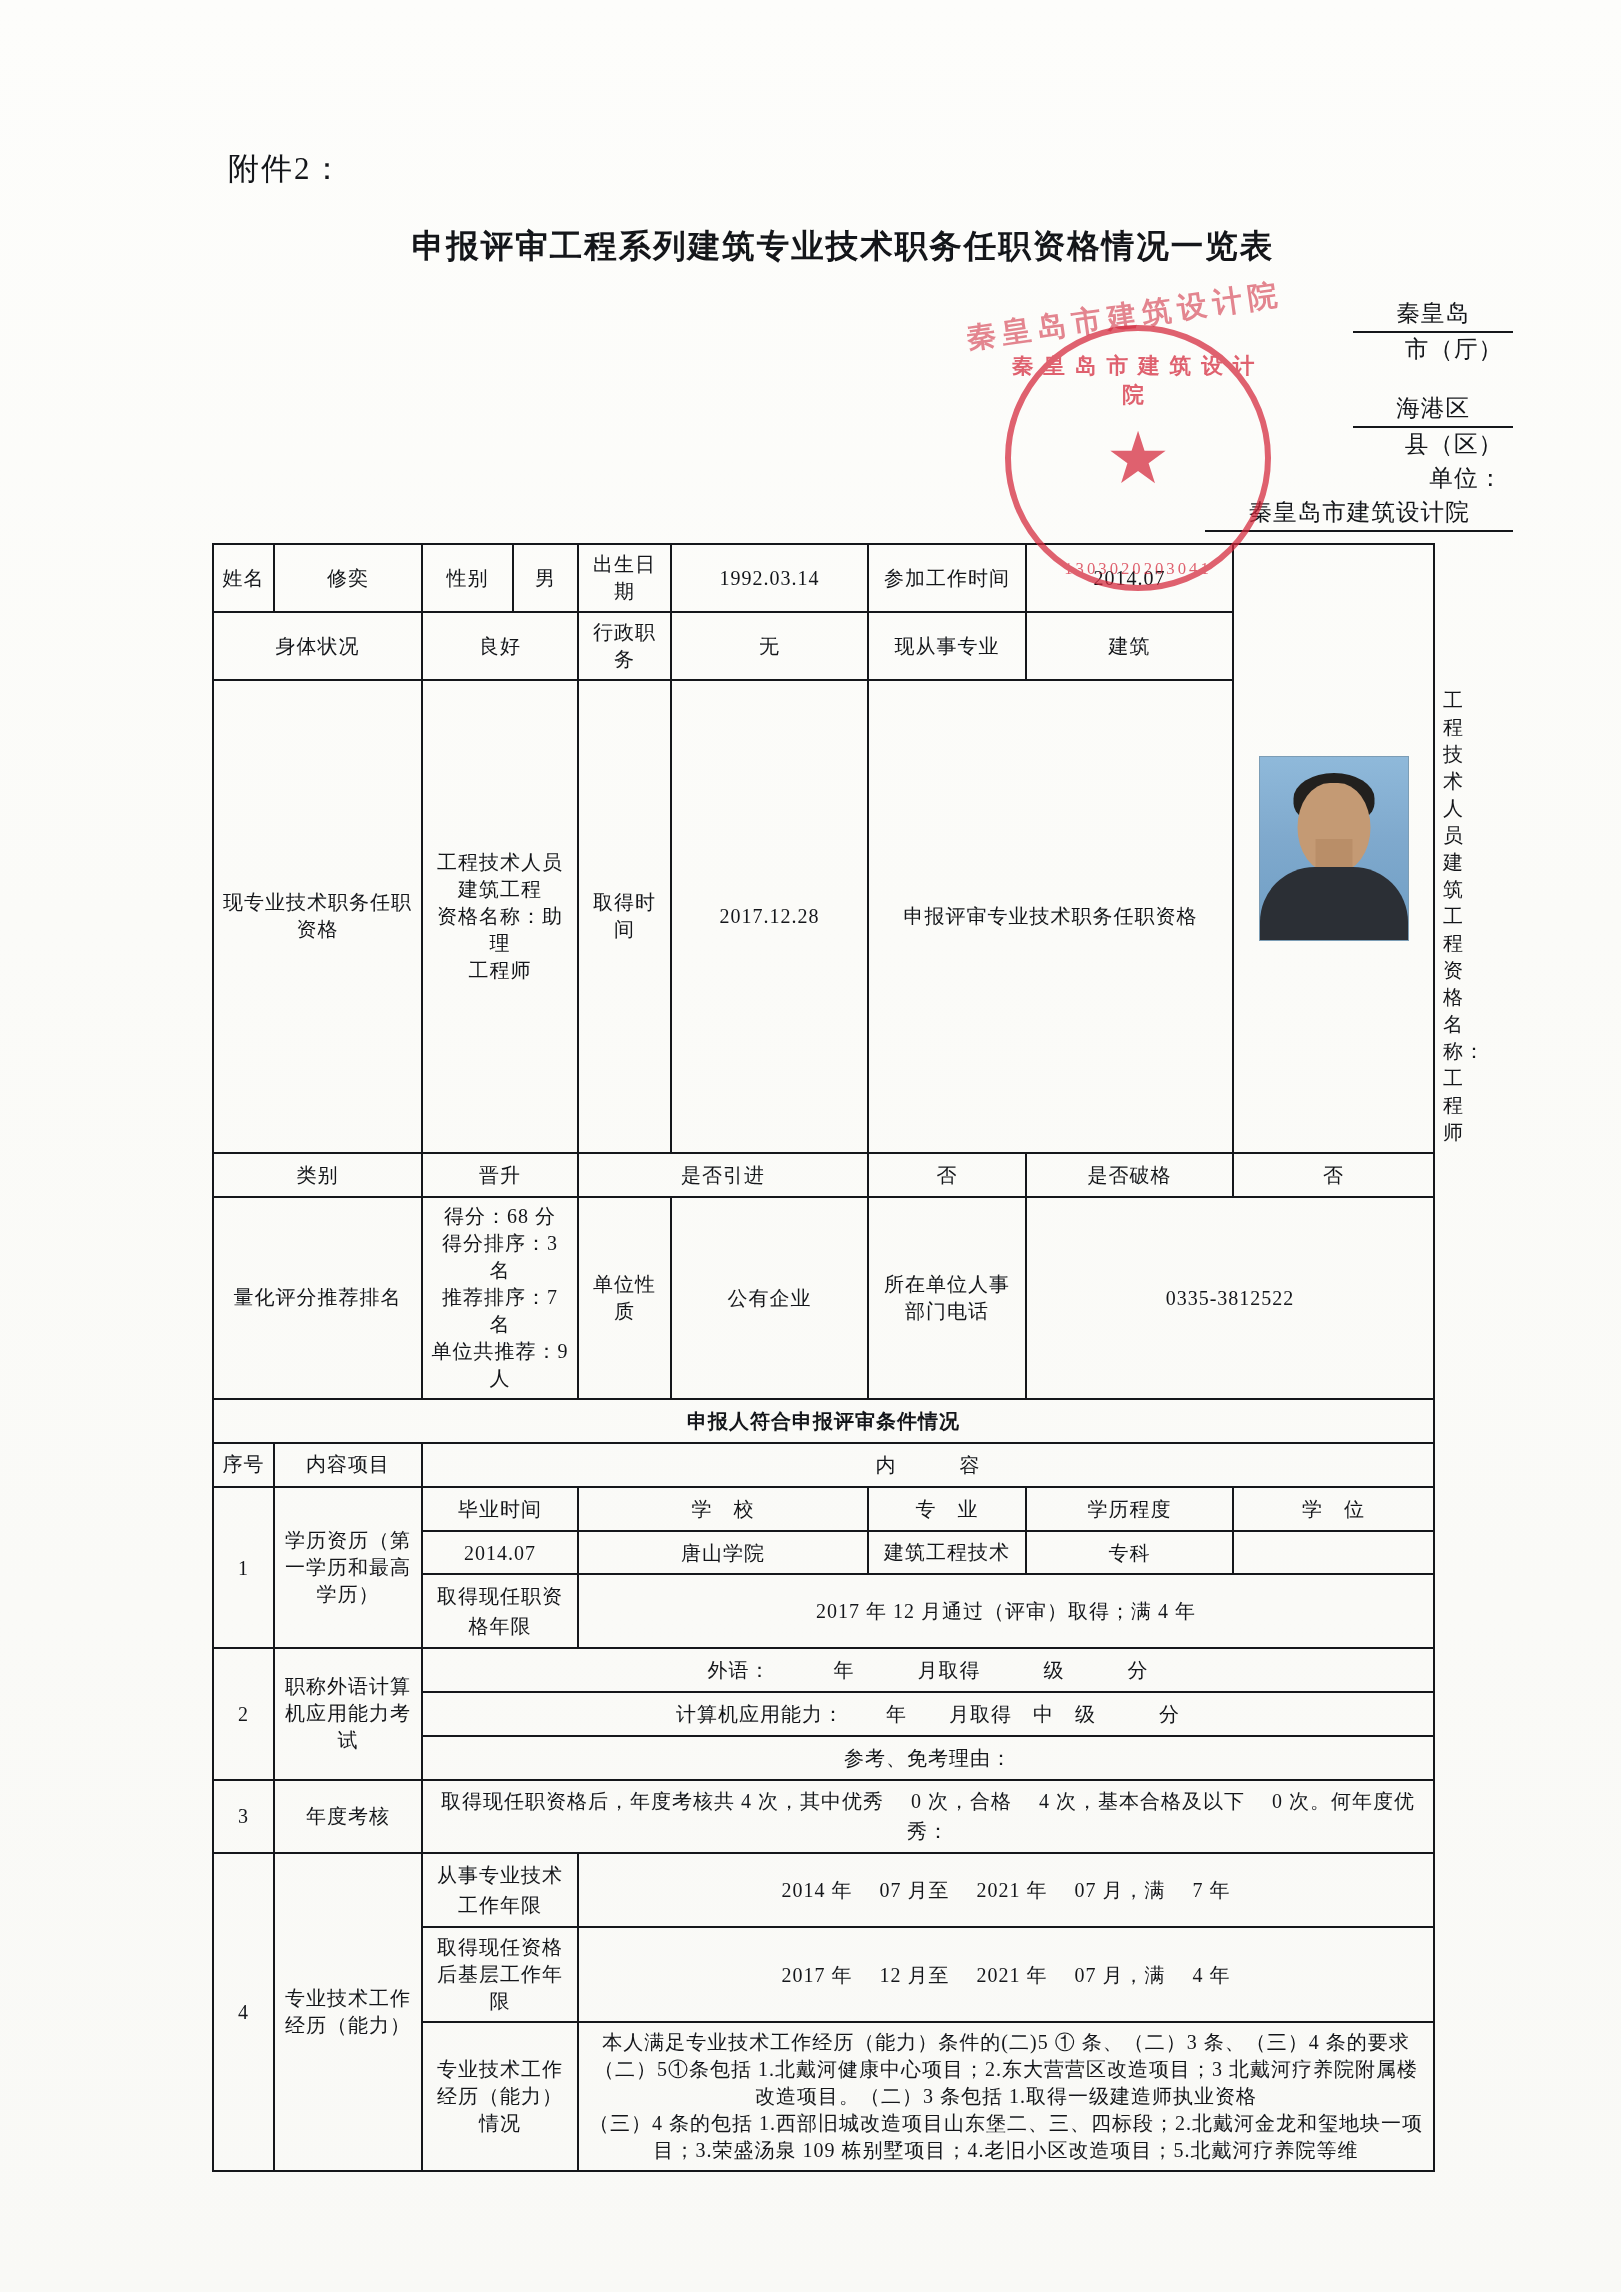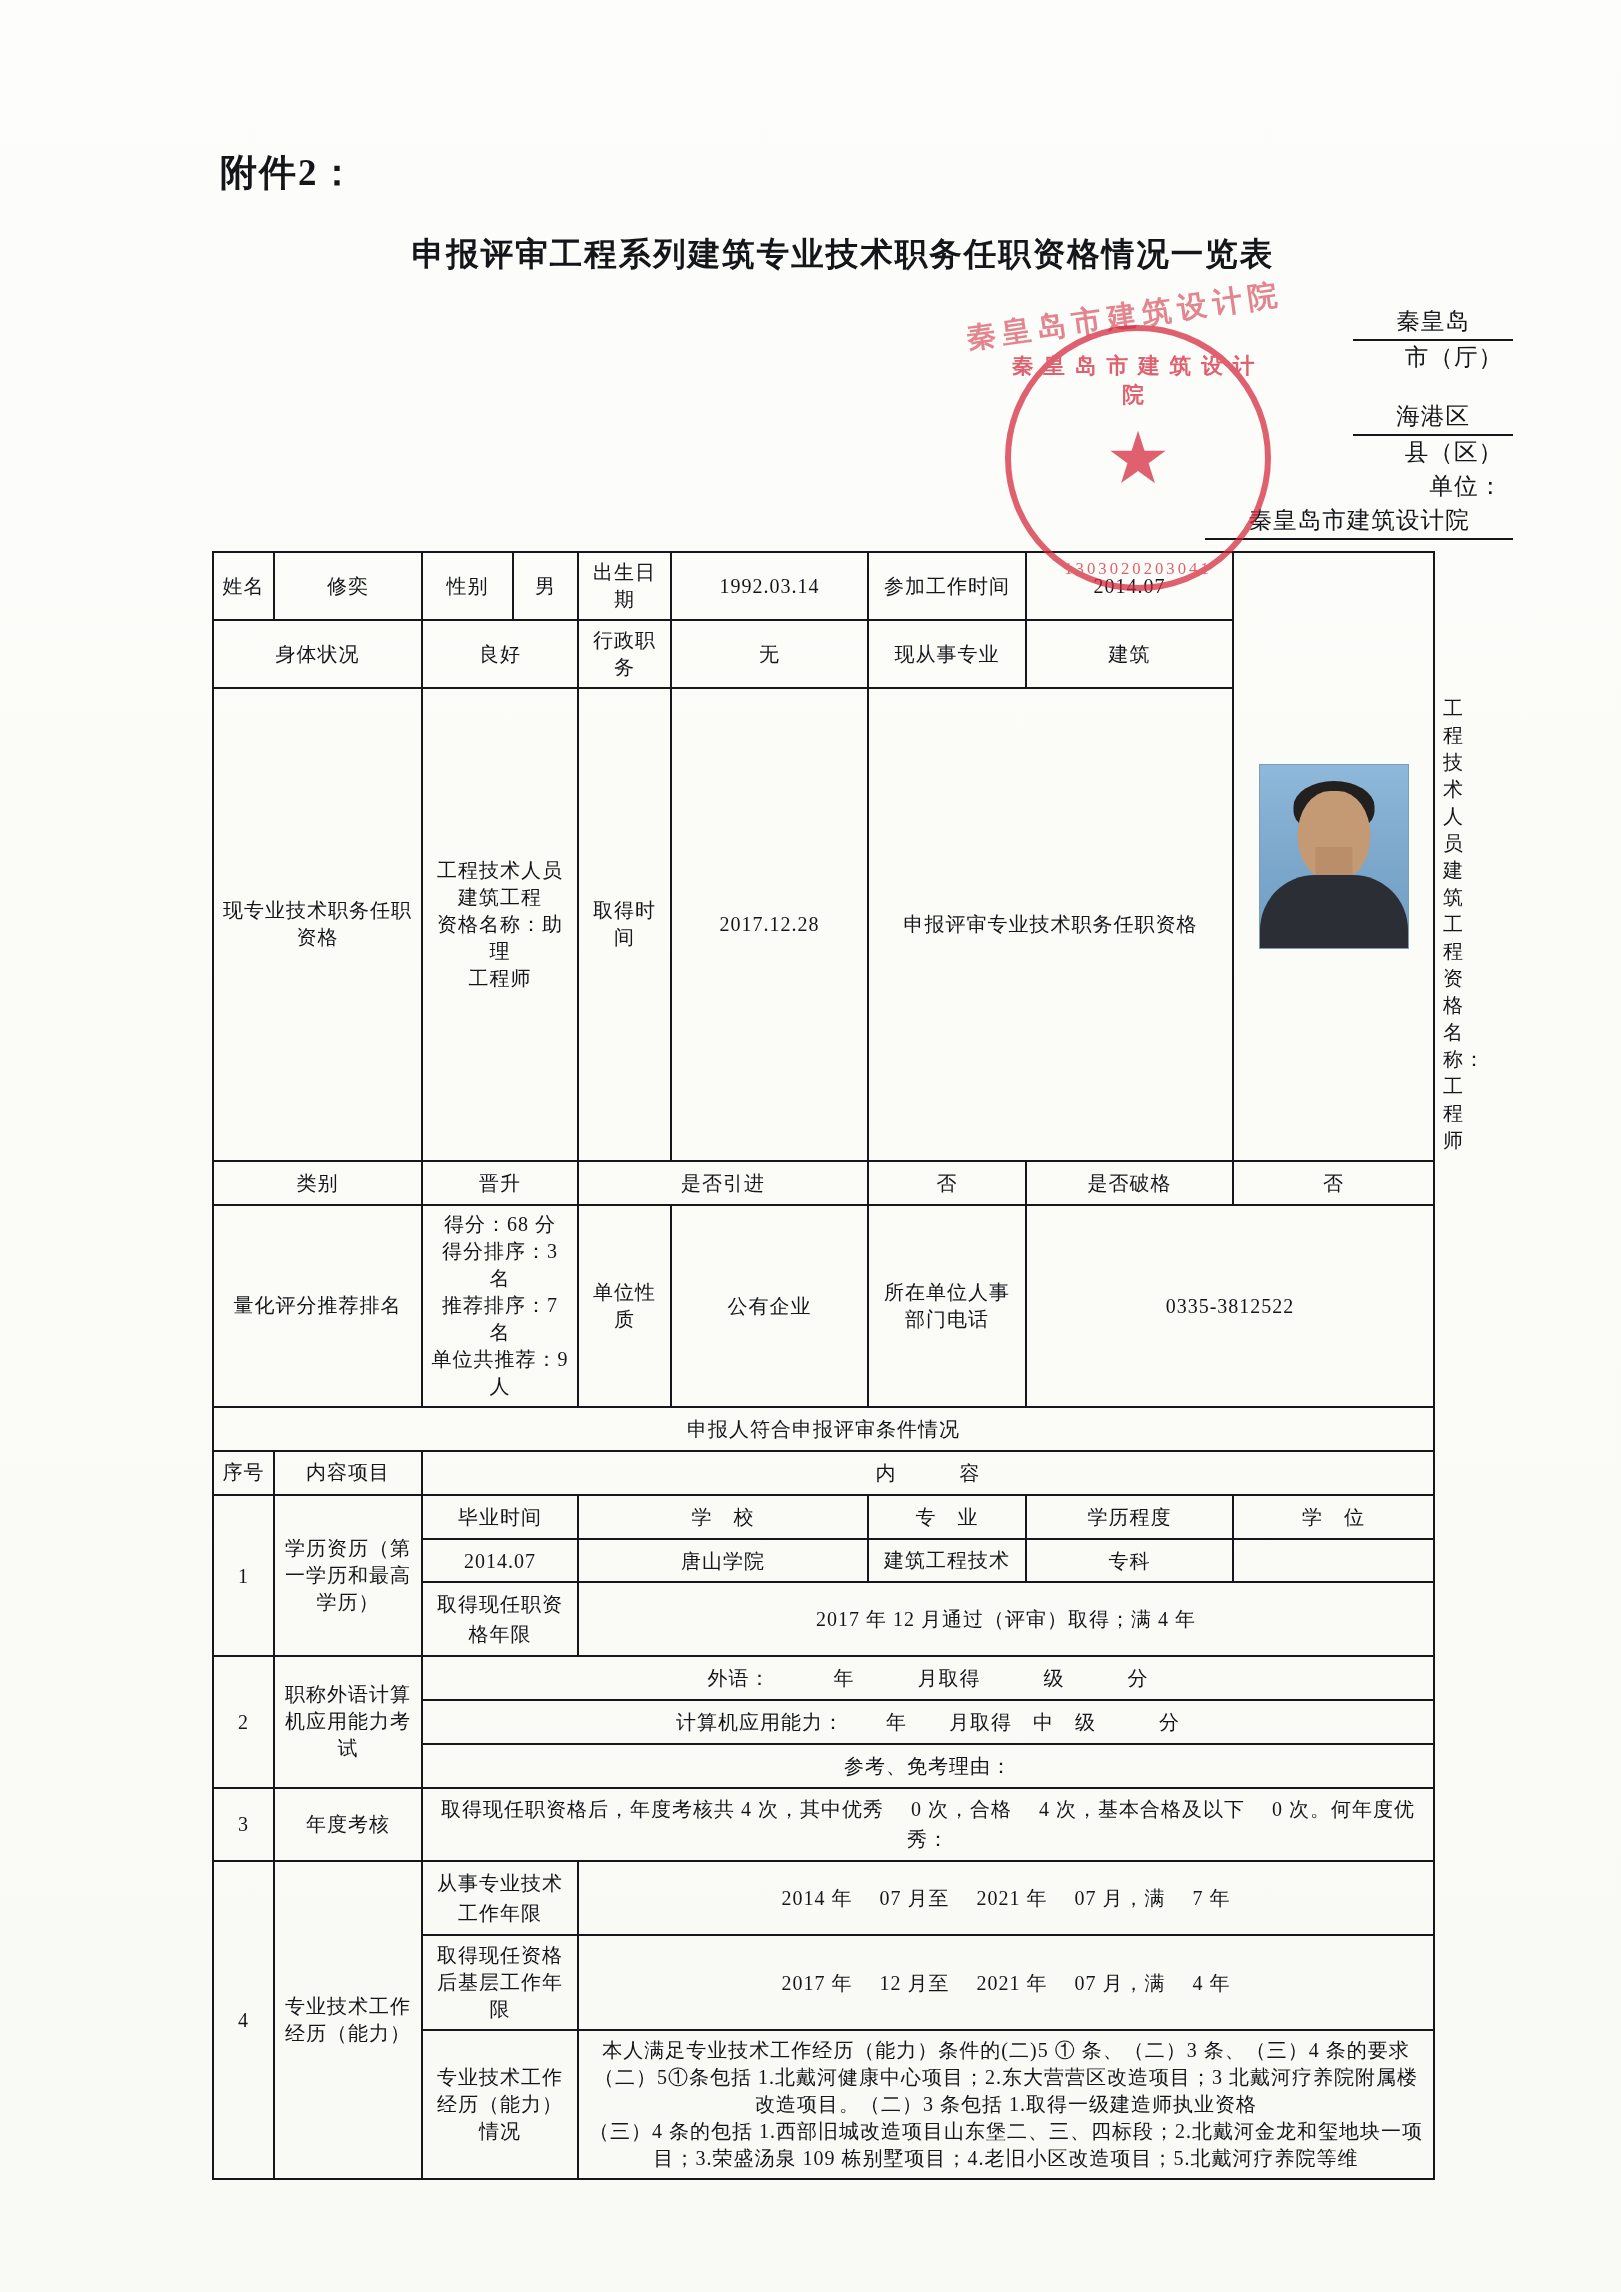--- a/index.html
+++ b/index.html
@@ -17,24 +17,24 @@
     background:
       linear-gradient(180deg,#fdfdfb 0%, #fbfbf8 40%, #f9f9f6 100%);
   }
   .sheet{
     position:absolute;
     left:0;top:0;right:0;bottom:0;
     padding:148px 108px 0 212px;
     box-sizing:border-box;
   }
   .attach{
-    font-size:37px;
-    font-weight:700;
+    font-size:31px;
+    font-weight:400;
     letter-spacing:2px;
-    margin:0 0 35px 8px;
+    margin:0 0 35px 16px;
   }
   .doc-title{
     text-align:center;
     font-size:32.5px;
     font-weight:700;
     letter-spacing:2px;
     margin:0 0 27.6px 0;
     padding-right:39px;
   }
   .subline{
@@ -140,20 +140,21 @@
     color:#cf2438;font-size:29.6px;
     transform:rotate(-8deg);
     letter-spacing:5.9px;opacity:.55;
     z-index:6;pointer-events:none;
     font-weight:700;
   }
 
   .sec-head{
     text-align:center;
     letter-spacing:2px;
+    font-weight:bold;
   }
 </style>
 </head>
 <body>
 
 <div class="page"></div>
 
 <div class="sheet">
 
   <div class="attach">附件2：</div>

